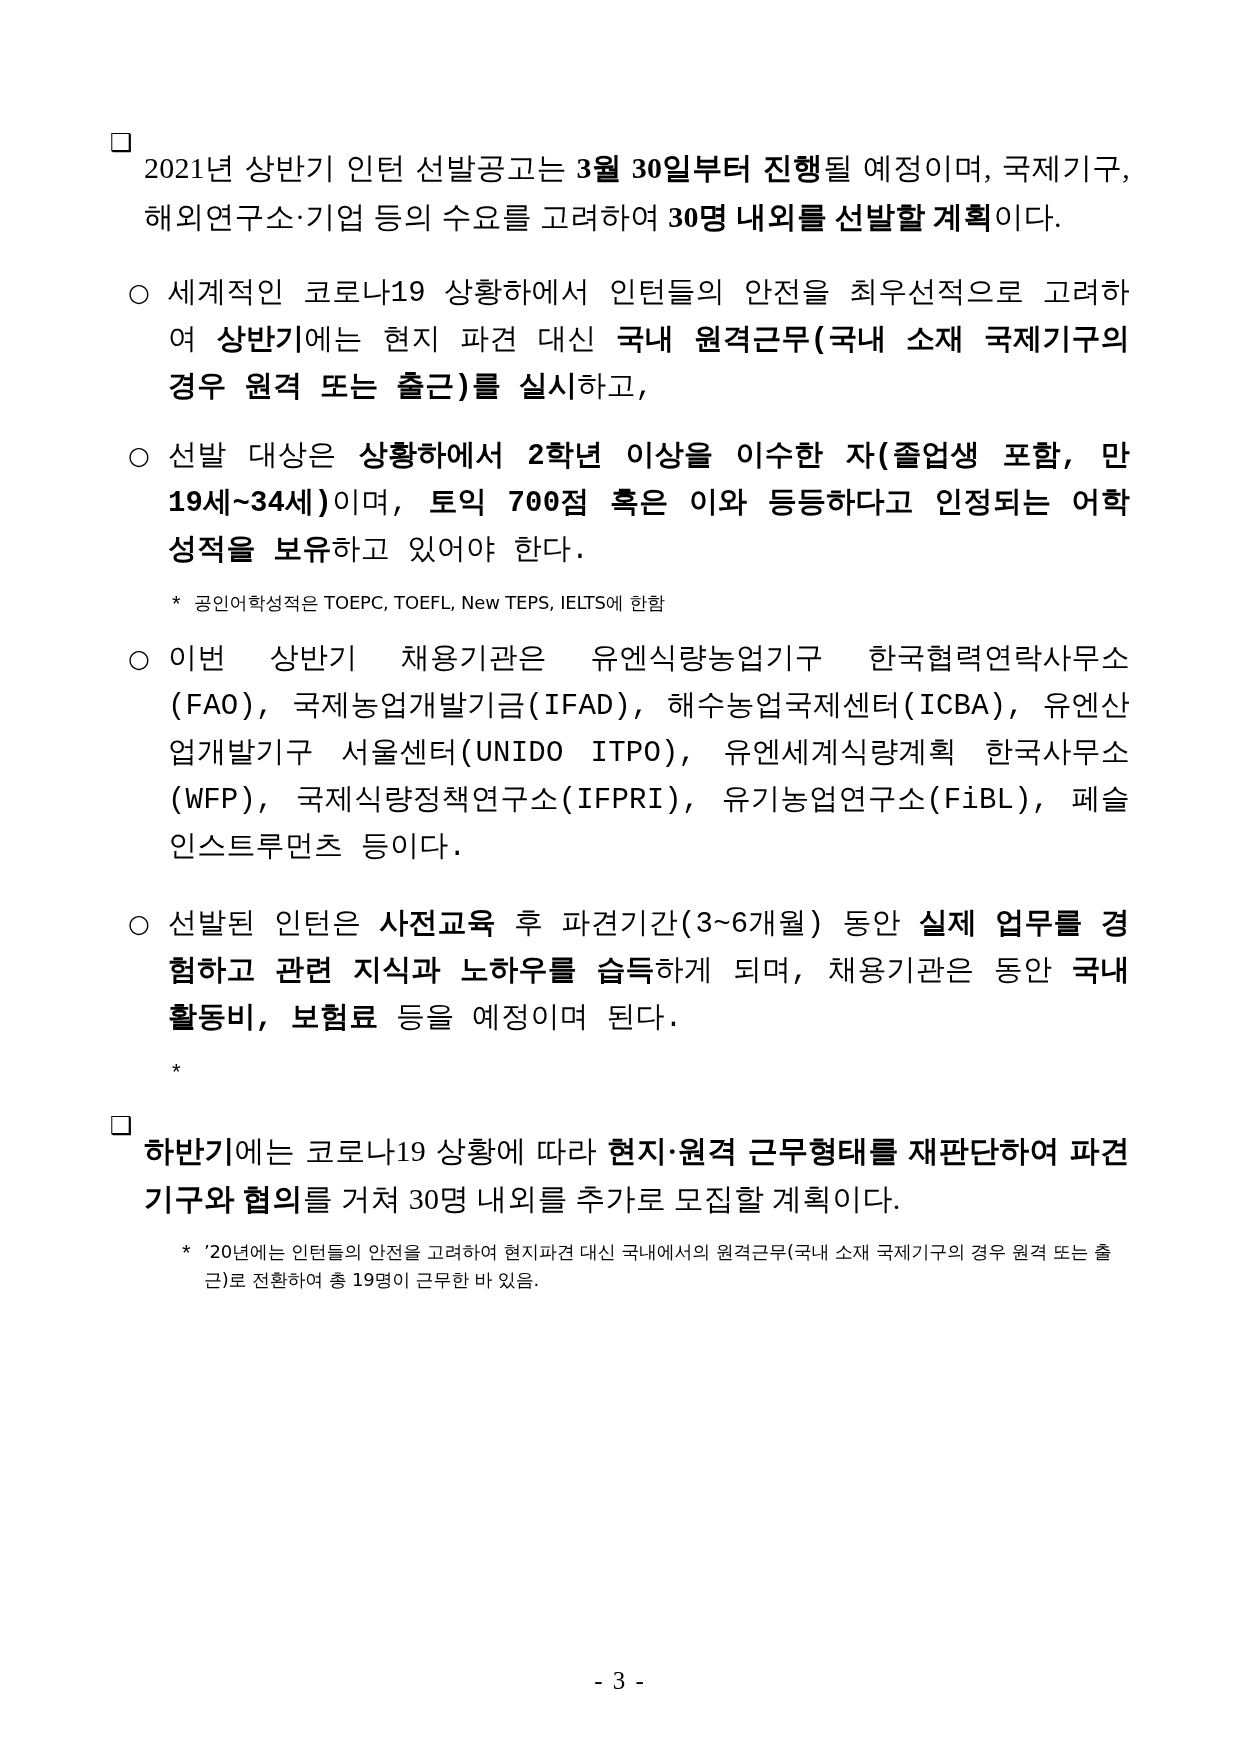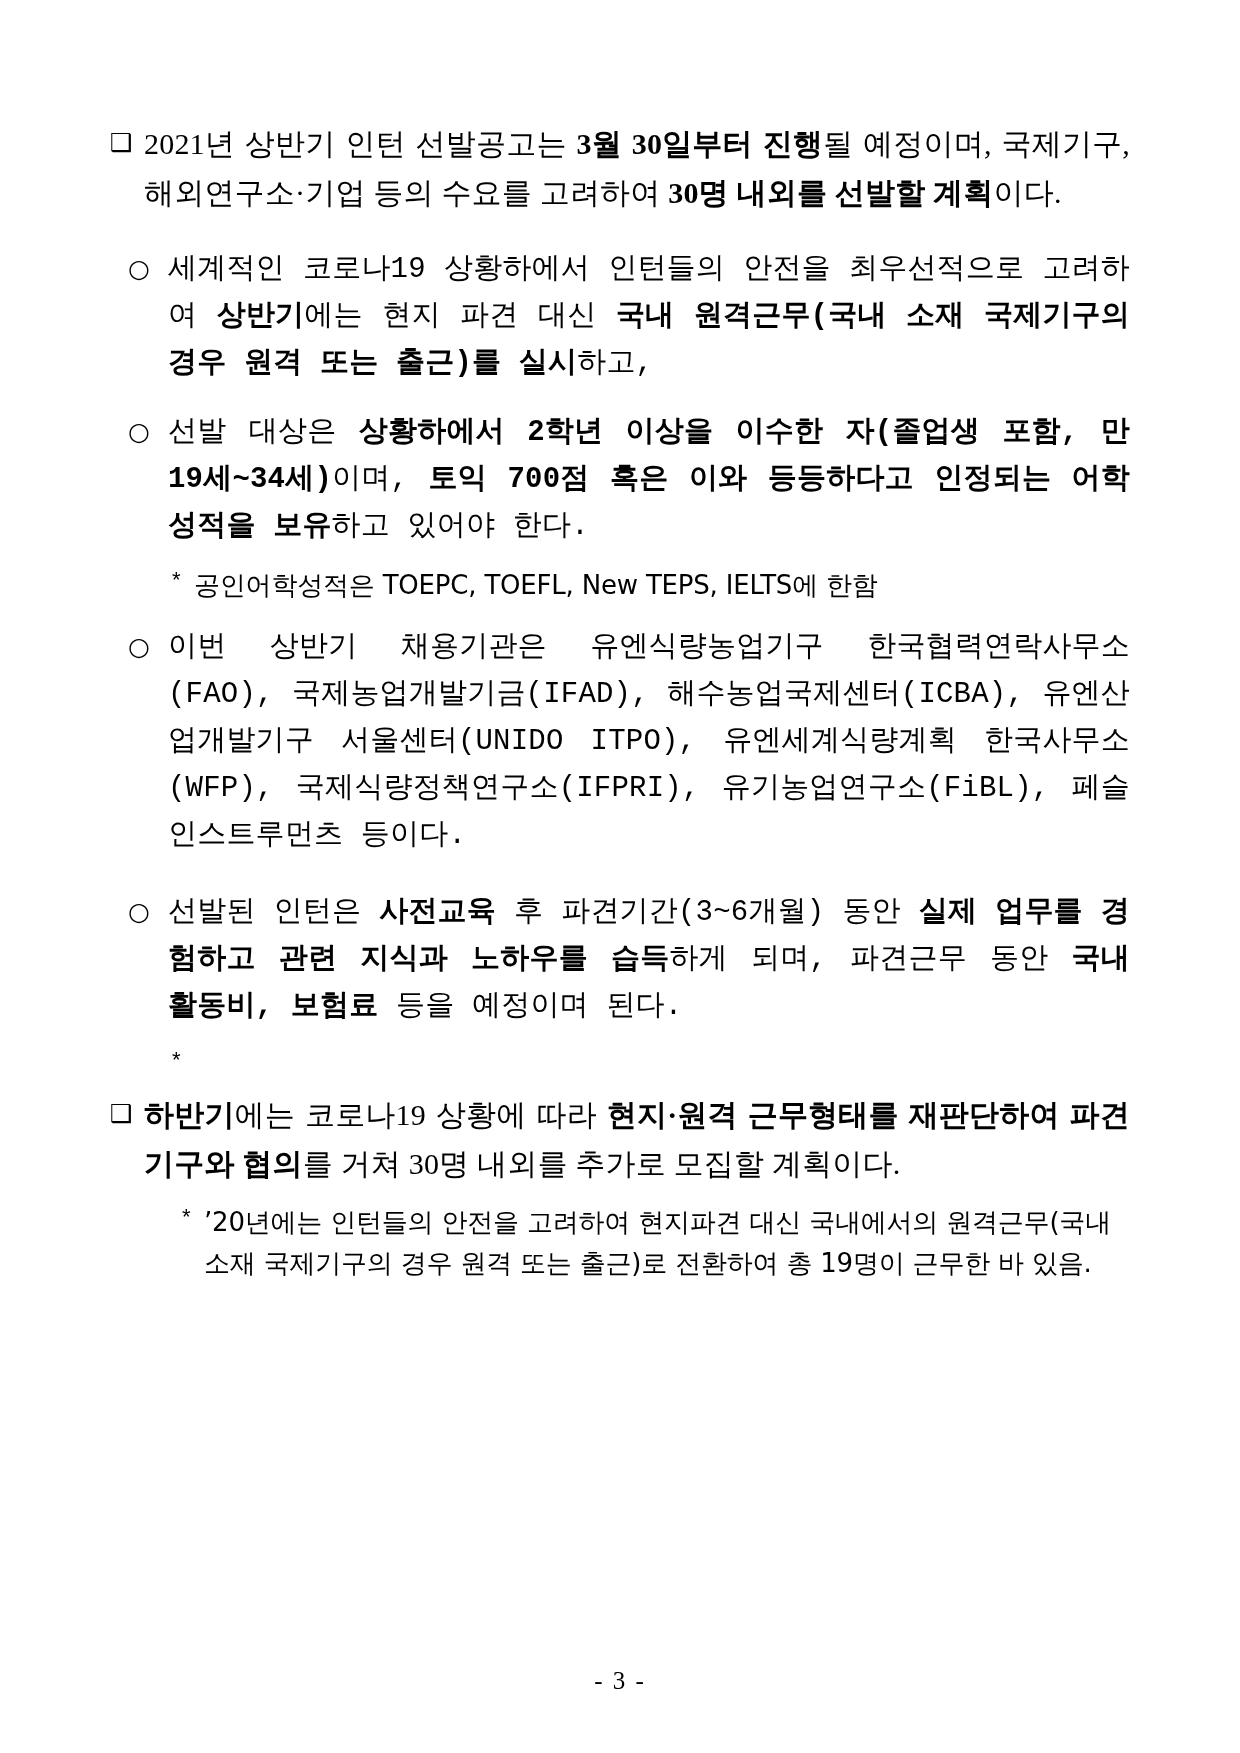--- a/index.html
+++ b/index.html
@@ -41,20 +41,21 @@
     font-size: 25px;
     padding-top: 10px;
     color: #000;
   }
   .lv1 .content {
     font-size: 30px;
     line-height: 1.62;
     letter-spacing: 0.2px;
     text-align: justify;
     text-justify: inter-word;
+    margin-top: 24px;
   }
 
   
   .lv2 {
     padding-left: 18px;
   }
   .lv2 .marker {
     width: 40px;
     font-size: 25px;
     padding-top: 9px;
@@ -78,21 +79,21 @@
     align-items: flex-start;
   }
   .note .marker {
     width: 22px;
     font-size: 22px;
     font-family: "Liberation Sans", sans-serif;
     padding-top: 4px;
   }
   .note .content {
     font-family: "DejaVu Sans", "Liberation Sans", sans-serif;
-    font-size: 26px;
+    font-size: 18px;
     line-height: 1.55;
     letter-spacing: -0.2px;
   }
   .note.wide {
     padding-left: 72px;
   }
 
   .b { font-weight: bold; }
 
   .spacer-sm { height: 8px; }
@@ -137,21 +138,21 @@
 
   <div class="block lv2">
     <span class="marker">○</span>
     <div class="content"><span>이번 상반기 채용기관은 유엔식량농업기구 한국협력연락사무소(FAO), 국제농업개발기금(IFAD), 해수농업국제센터(ICBA), 유엔산업개발기구 서울센터(UNIDO ITPO), 유엔세계식량계획 한국사무소(WFP), 국제식량정책연구소(IFPRI), 유기농업연구소(FiBL), 페슬 인스트루먼츠 등이다.</span></div>
   </div>
 
   <div class="spacer-sm"></div>
 
   <div class="block lv2">
     <span class="marker">○</span>
-    <div class="content"><span>선발된 인턴은 </span><span class="b">사전교육</span><span> 후 파견기간(3~6개월) 동안 </span><span class="b">실제 업무를 경험하고 관련 지식과 노하우를 습득</span><span>하게 되며, 파견근무 동안 </span><span class="b">국내 활동비, 보험료</span><span> 등을 예정이며 된다.</span></div>
+    <div class="content"><span>선발된 인턴은 </span><span class="b">사전교육</span><span> 후 파견기간(3~6개월) 동안 </span><span class="b">실제 업무를 경험하고 관련 지식과 노하우를 습득</span><span>하게 되며, 채용기관은 동안 </span><span class="b">국내 활동비, 보험료</span><span> 등을 예정이며 된다.</span></div>
   </div>
 
   <div class="note">
     <span class="marker">*</span>
   </div>
 
   <div class="block lv1">
     <span class="marker">❑</span>
     <div class="content"><span class="b">하반기</span><span>에는 코로나19 상황에 따라 </span><span class="b">현지·원격 근무형태를 재판단하여 파견기구와 협의</span><span>를 거쳐 30명 내외를 추가로 모집할 계획이다.</span></div>
   </div>

